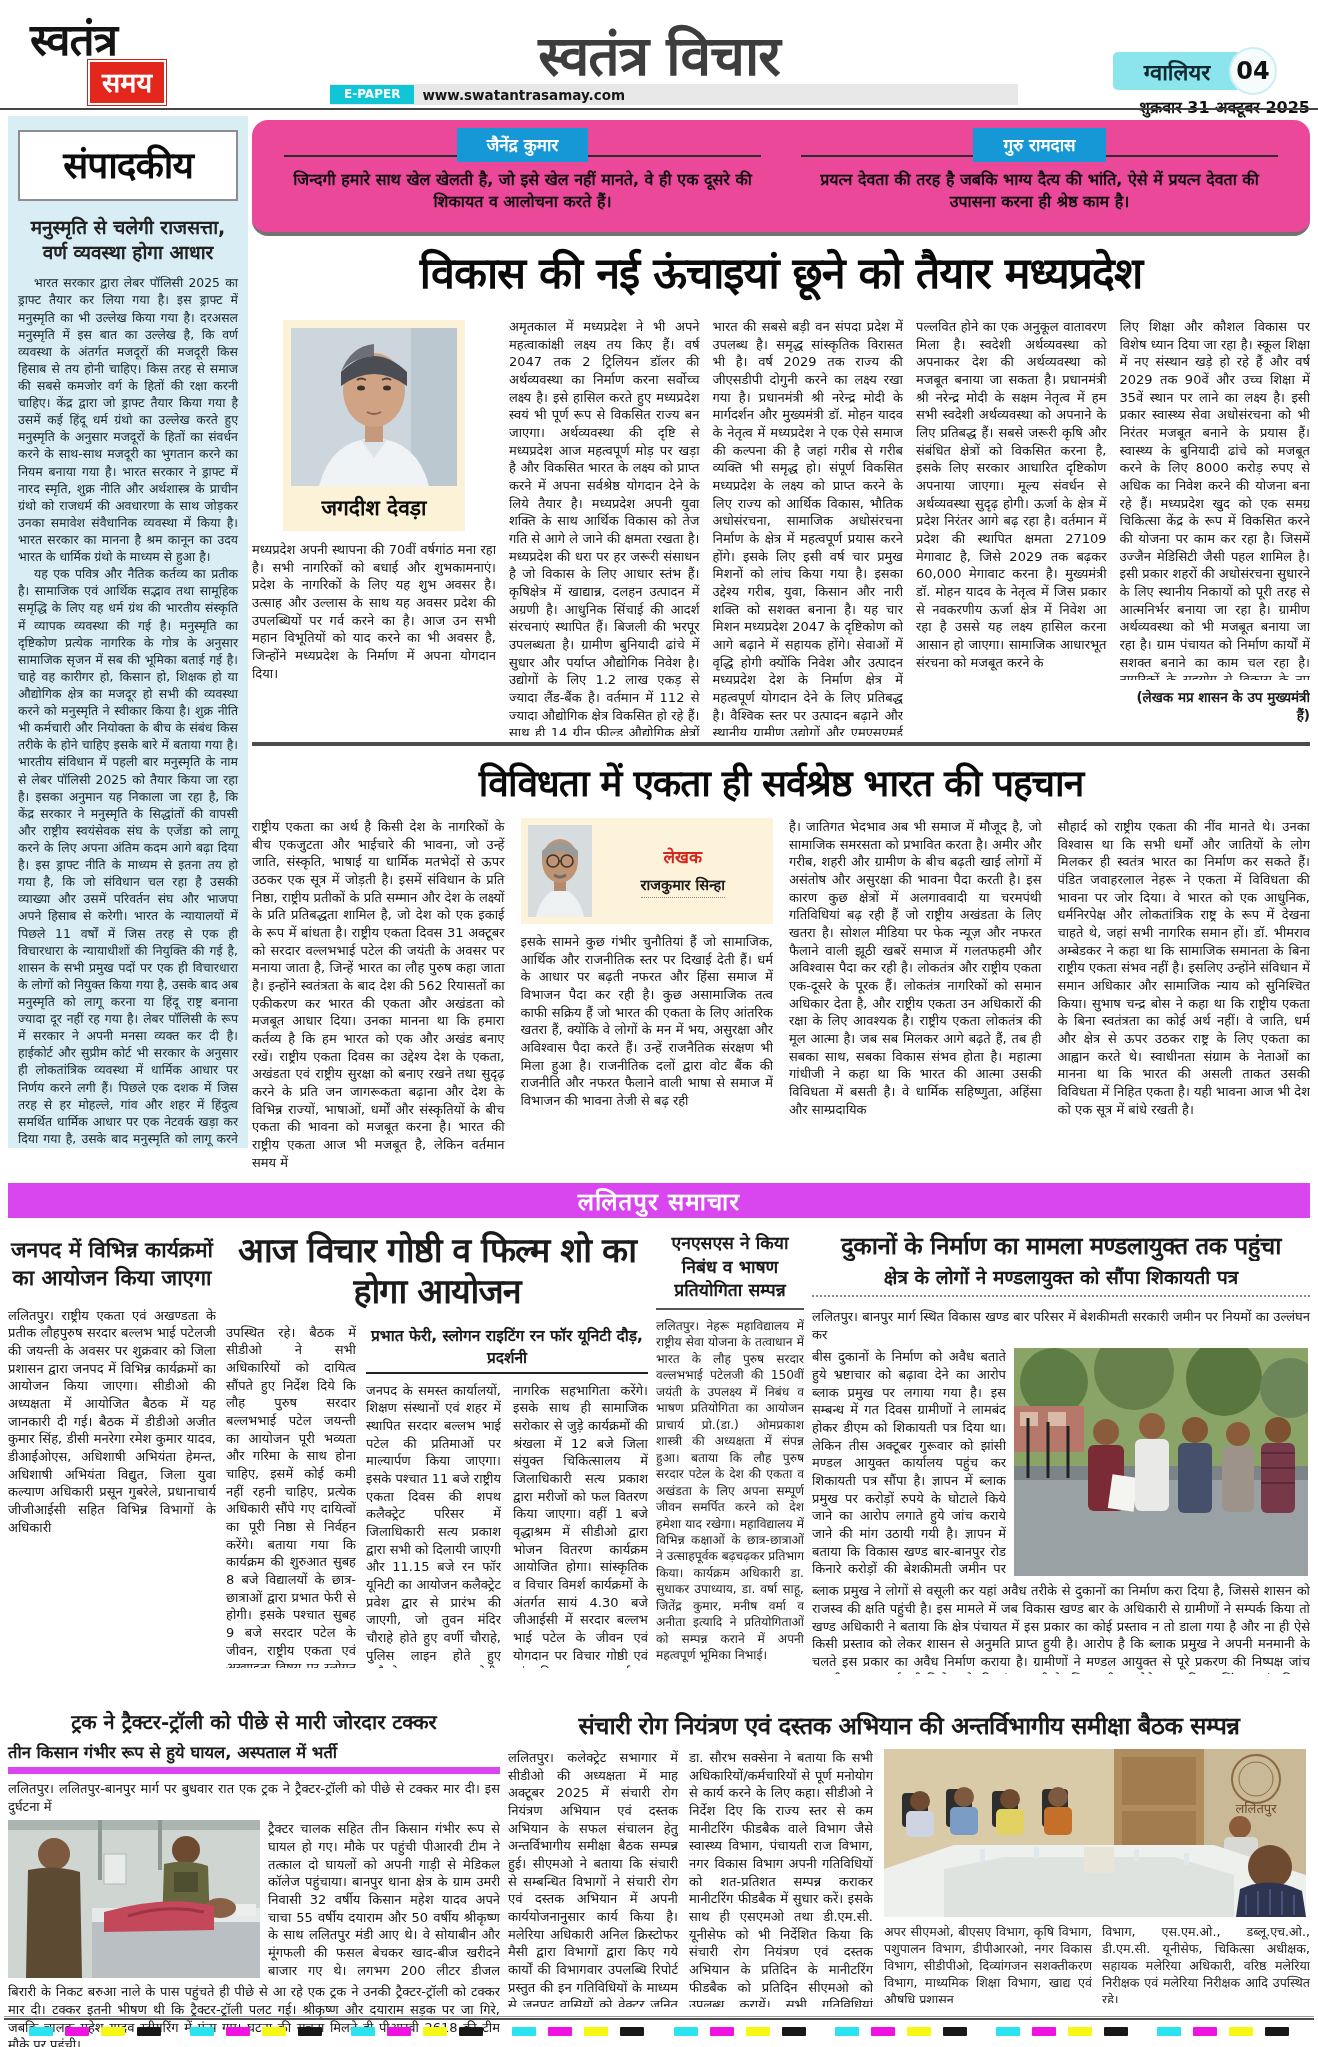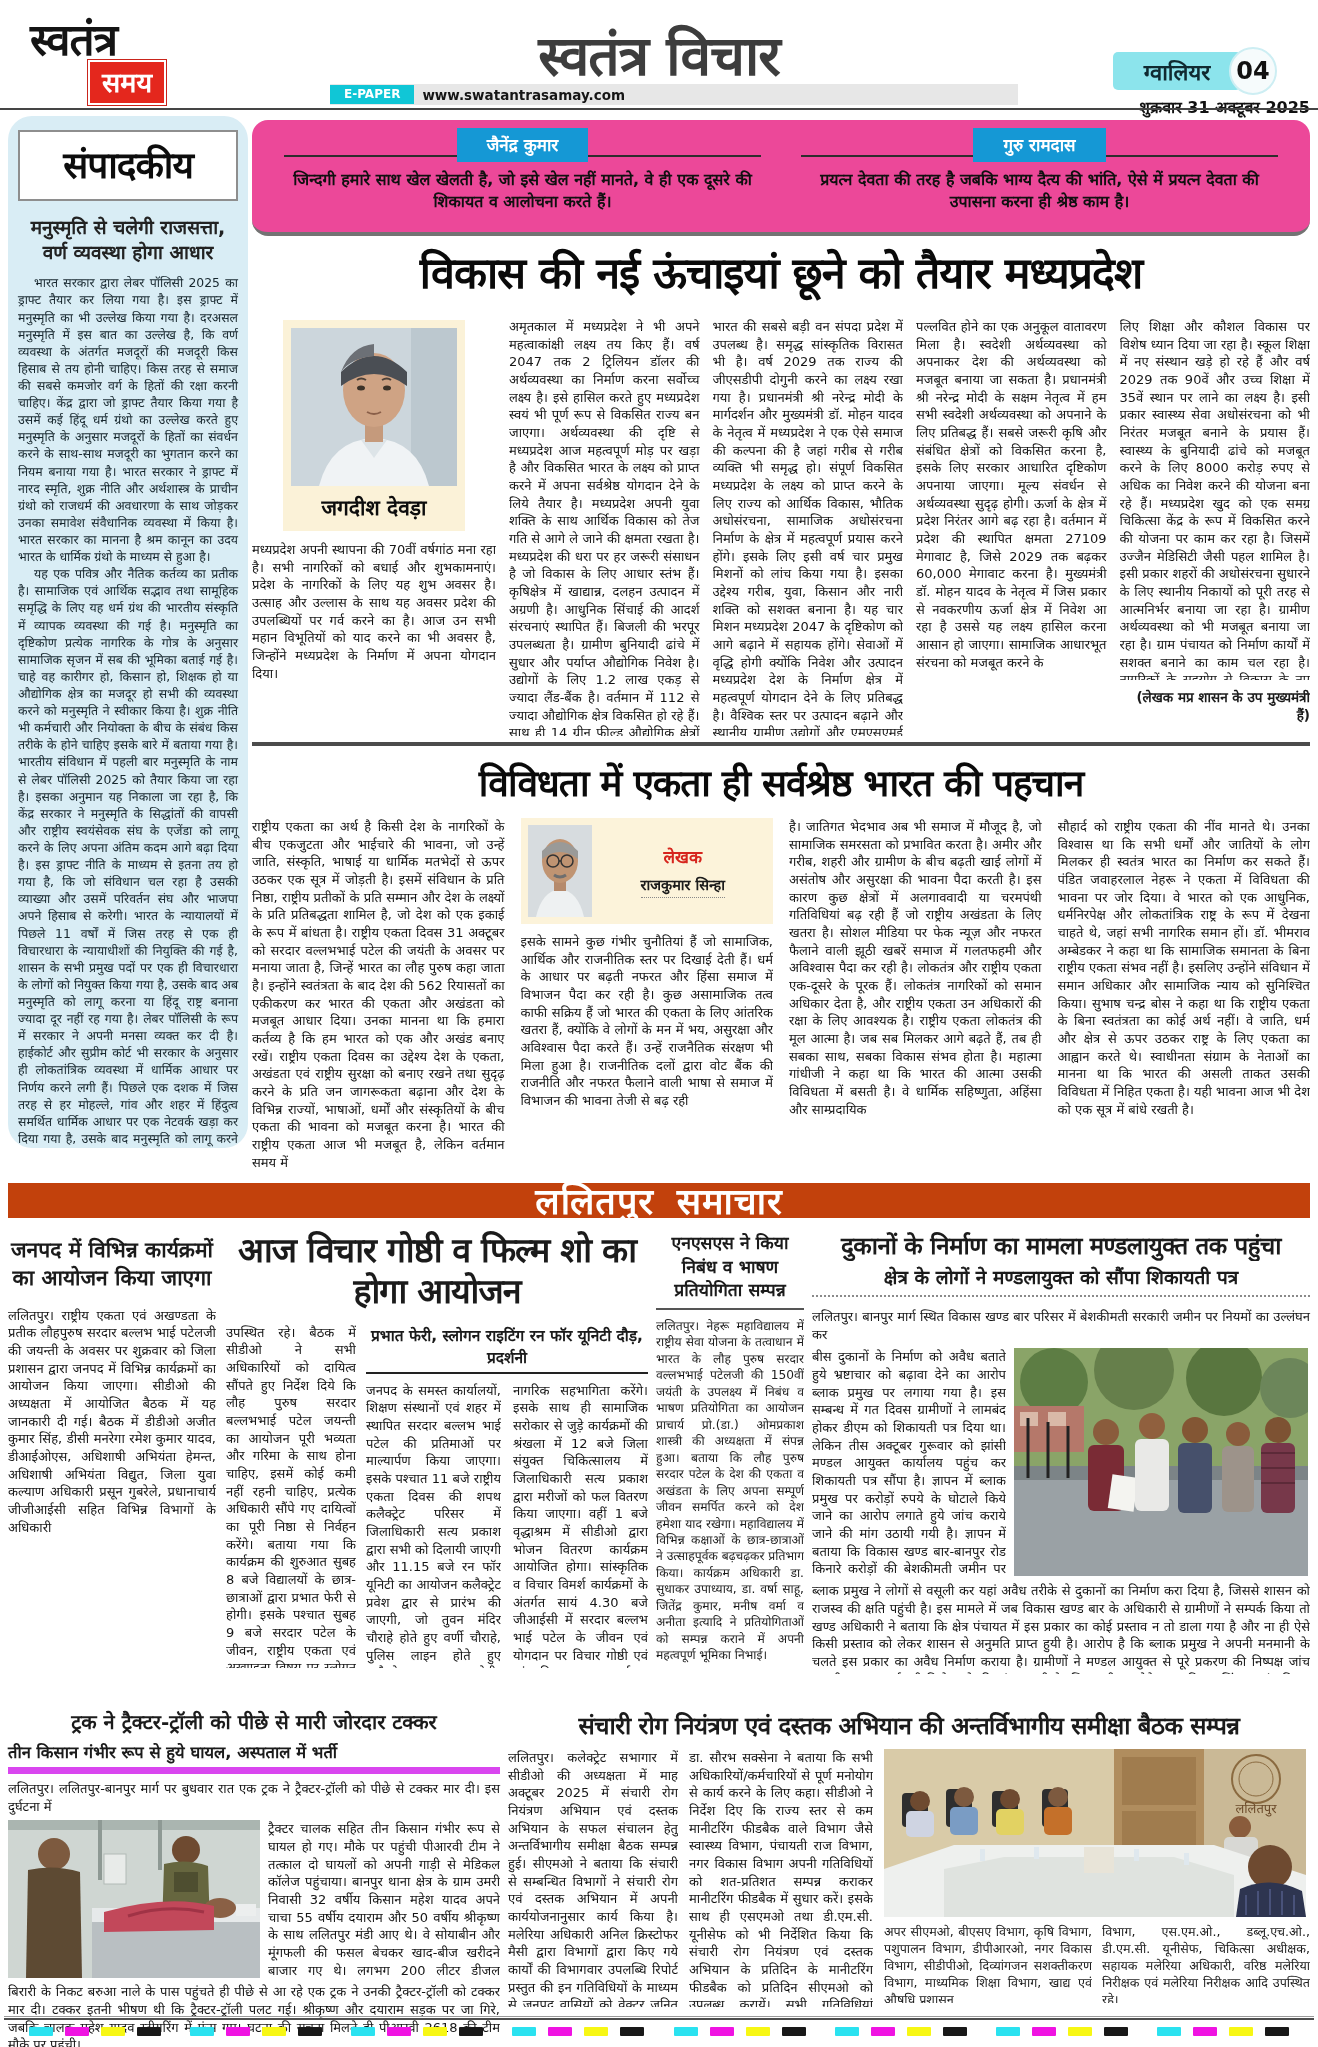--- a/index.html
+++ b/index.html
@@ -61,22 +61,22 @@
   
   .hl-2 { font-size:37px; font-weight:bold; color:#0a0a0a; letter-spacing:-1px; }
   .a2-body { display:flex; gap:16px; }
   .a2-col { flex:1; overflow:hidden; }
   .auth-box { background:#fcf3da; display:flex; gap:8px; padding:7px; margin-bottom:9px; }
   .auth-meta { flex:1; display:flex; flex-direction:column; align-items:center; justify-content:center; gap:6px; }
   .auth-label { color:#d6251d; font-weight:bold; font-size:17px; }
   .auth-name { font-weight:bold; font-size:14.5px; border-bottom:1px dotted #888; padding-bottom:3px; }
 
   
-  .banner { background:#c2410c; color:#fff; display:flex; align-items:center; justify-content:center;
-            font-size:36px; font-weight:bold; letter-spacing:1px;font-family:Liberation Mono, monospace; }
+  .banner { background:#d946ef; color:#fff; display:flex; align-items:center; justify-content:center;
+            font-size:24px; font-weight:bold; letter-spacing:1px; }
 
   
   .ja-hl { font-size:21px; font-weight:bold; text-align:center; line-height:1.35; margin-bottom:14px; }
   .go-hl { font-size:34px; font-weight:bold; text-align:center; line-height:1.2; letter-spacing:-1px; }
   .go-body { display:flex; gap:10px; margin-top:12px; }
   .go-b1 { width:130px; flex:none; overflow:hidden; }
   .go-sub { font-weight:bold; font-size:15.5px; text-align:center; border-bottom:2px solid #222; padding-bottom:4px; }
   .go-cols { display:flex; gap:12px; margin-top:8px; }
   .go-cols > div { flex:1; overflow:hidden; }
   .nss-hl { font-size:17.5px; font-weight:bold; text-align:center; line-height:1.35; border-bottom:2px solid #555;
@@ -123,21 +123,21 @@
   <div class="abs" style="left:1113px; top:52px;">
     <div class="city-badge">
       <span class="cname">ग्वालियर</span>
       <span class="pg-circle">04</span>
     </div>
   </div>
   <div class="abs date-line" style="left:1095px; top:96px; width:215px; text-align:right;">शुक्रवार 31 अक्टूबर 2025</div>
 
   <div class="abs hdr-rule" style="left:0; top:108px; width:1318px;"></div>
 
-  <div class="abs edit-col" style="left:8px; top:116px; width:240px; height:1032px; overflow:hidden;border-radius:24px;">
+  <div class="abs edit-col" style="left:8px; top:116px; width:240px; height:1032px; overflow:hidden;">
     <div class="edit-box">
       <span class="t">संपादकीय</span>
     </div>
     <div class="edit-hl">मनुस्मृति से चलेगी राजसत्ता, वर्ण व्यवस्था होगा आधार</div>
     <div class="edit-p just">भारत सरकार द्वारा लेबर पॉलिसी 2025 का ड्राफ्ट तैयार कर लिया गया है। इस ड्राफ्ट में मनुस्मृति का भी उल्लेख किया गया है। दरअसल मनुस्मृति में इस बात का उल्लेख है, कि वर्ण व्यवस्था के अंतर्गत मजदूरों की मजदूरी किस हिसाब से तय होनी चाहिए। किस तरह से समाज की सबसे कमजोर वर्ग के हितों की रक्षा करनी चाहिए। केंद्र द्वारा जो ड्राफ्ट तैयार किया गया है उसमें कई हिंदू धर्म ग्रंथो का उल्लेख करते हुए मनुस्मृति के अनुसार मजदूरों के हितों का संवर्धन करने के साथ-साथ मजदूरी का भुगतान करने का नियम बनाया गया है। भारत सरकार ने ड्राफ्ट में नारद स्मृति, शुक्र नीति और अर्थशास्त्र के प्राचीन ग्रंथो को राजधर्म की अवधारणा के साथ जोड़कर उनका समावेश संवैधानिक व्यवस्था में किया है। भारत सरकार का मानना है श्रम कानून का उदय भारत के धार्मिक ग्रंथो के माध्यम से हुआ है।</div>
     <div class="edit-p just">यह एक पवित्र और नैतिक कर्तव्य का प्रतीक है। सामाजिक एवं आर्थिक सद्भाव तथा सामूहिक समृद्धि के लिए यह धर्म ग्रंथ की भारतीय संस्कृति में व्यापक व्यवस्था की गई है। मनुस्मृति का दृष्टिकोण प्रत्येक नागरिक के गोत्र के अनुसार सामाजिक सृजन में सब की भूमिका बताई गई है। चाहे वह कारीगर हो, किसान हो, शिक्षक हो या औद्योगिक क्षेत्र का मजदूर हो सभी की व्यवस्था करने को मनुस्मृति ने स्वीकार किया है। शुक्र नीति भी कर्मचारी और नियोक्ता के बीच के संबंध किस तरीके के होने चाहिए इसके बारे में बताया गया है। भारतीय संविधान में पहली बार मनुस्मृति के नाम से लेबर पॉलिसी 2025 को तैयार किया जा रहा है। इसका अनुमान यह निकाला जा रहा है, कि केंद्र सरकार ने मनुस्मृति के सिद्धांतों की वापसी और राष्ट्रीय स्वयंसेवक संघ के एजेंडा को लागू करने के लिए अपना अंतिम कदम आगे बढ़ा दिया है। इस ड्राफ्ट नीति के माध्यम से इतना तय हो गया है, कि जो संविधान चल रहा है उसकी व्याख्या और उसमें परिवर्तन संघ और भाजपा अपने हिसाब से करेगी। भारत के न्यायालयों में पिछले 11 वर्षों में जिस तरह से एक ही विचारधारा के न्यायाधीशों की नियुक्ति की गई है, शासन के सभी प्रमुख पदों पर एक ही विचारधारा के लोगों को नियुक्त किया गया है, उसके बाद अब मनुस्मृति को लागू करना या हिंदू राष्ट्र बनाना ज्यादा दूर नहीं रह गया है। लेबर पॉलिसी के रूप में सरकार ने अपनी मनसा व्यक्त कर दी है। हाईकोर्ट और सुप्रीम कोर्ट भी सरकार के अनुसार ही लोकतांत्रिक व्यवस्था में धार्मिक आधार पर निर्णय करने लगी हैं। पिछले एक दशक में जिस तरह से हर मोहल्ले, गांव और शहर में हिंदुत्व समर्थित धार्मिक आधार पर एक नेटवर्क खड़ा कर दिया गया है, उसके बाद मनुस्मृति को लागू करने में अब कोई बाधा भी नहीं रहेगी।</div>
 
   </div>
 
   <div class="abs quotes" style="left:252px; top:120px; width:1058px; height:116px;">

